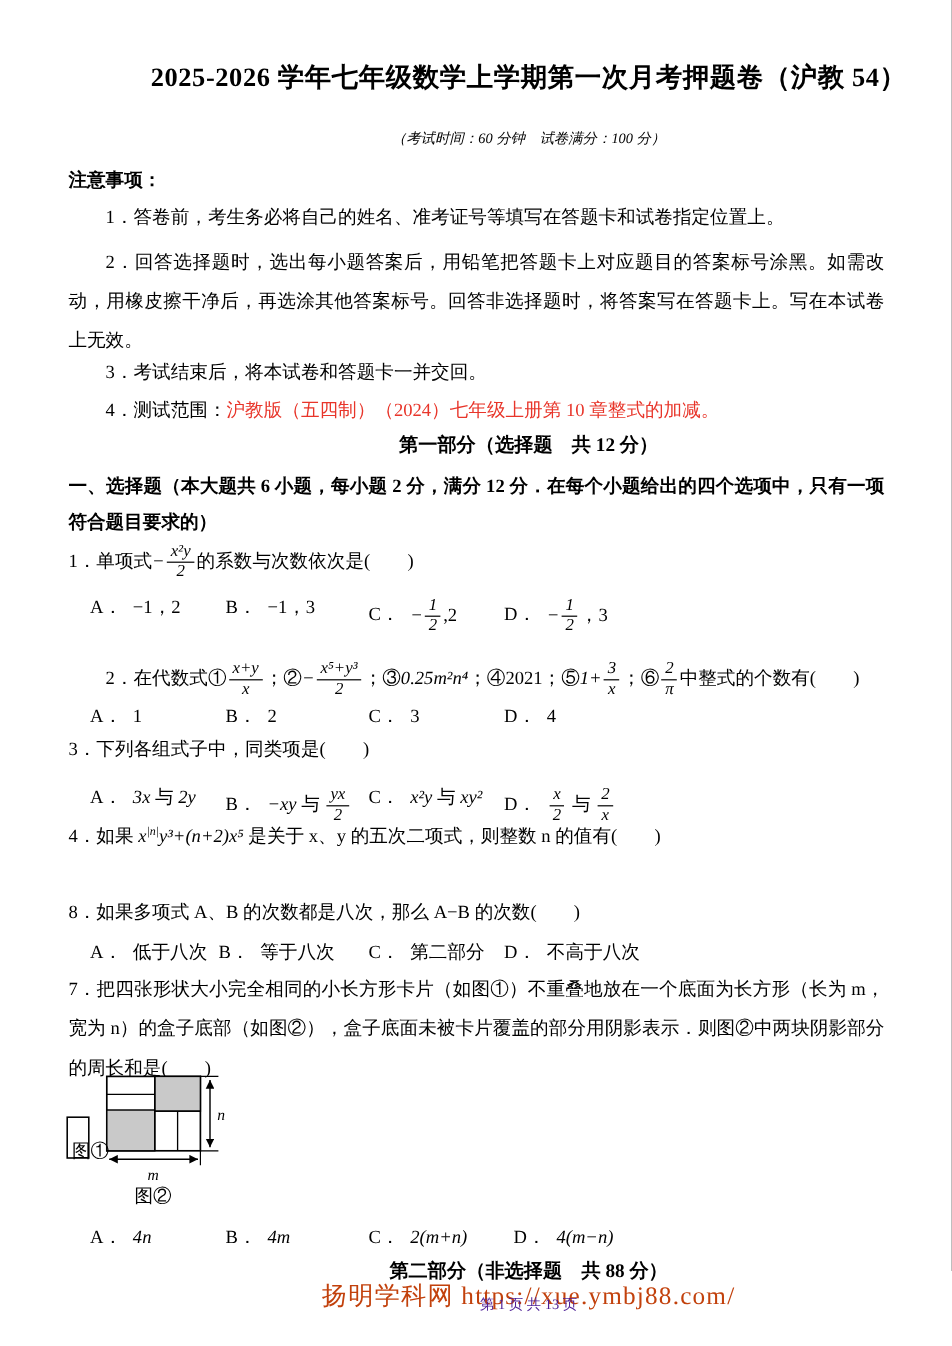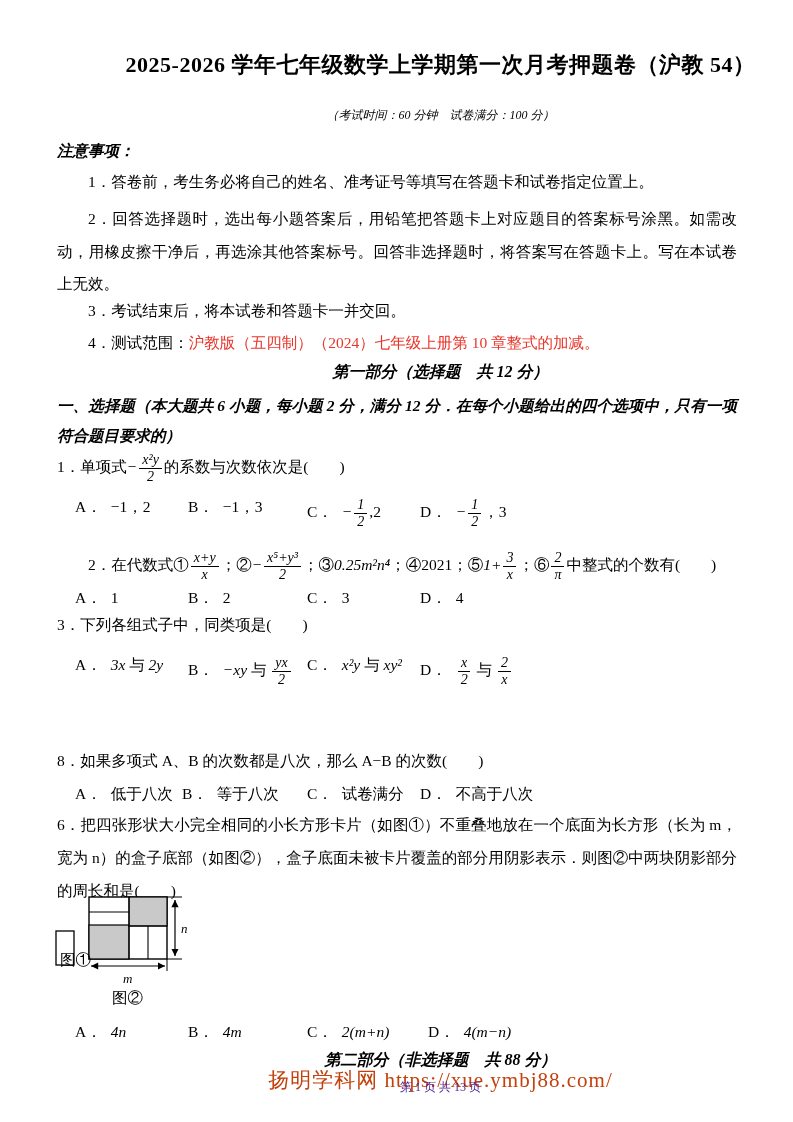--- a/index.html
+++ b/index.html
@@ -2,21 +2,21 @@
 <html><head>
 <meta charset="utf-8">
 <style>
   html,body{margin:0;padding:0;background:#888;}
   .page{position:relative;width:793px;height:1122px;background:#fff;margin:0 auto;
         font-family:"Liberation Serif","DejaVu Serif",serif;color:#000;overflow:hidden;}
   .abs{position:absolute;}
   .center{left:0;width:793px;text-align:center;padding-left:44px;}
   .blk{left:57px;width:680px;}
   .fs{font-size:15.5px;line-height:1.25;}
-  .b{font-weight:bold;font-style:italic;}
+  .b{font-weight:bold;}
   .just{text-align:justify;}
   .indent2{text-indent:2em;}
   .red{color:#e8352a;}
   .it{font-style:italic;}
   .title{font-size:22px;font-weight:bold;letter-spacing:.5px;}
   .subtitle{font-size:12px;font-style:italic;}
   
   .fr{display:inline-flex;flex-direction:column;align-items:center;vertical-align:middle;
       line-height:1.15;font-size:14px;font-style:italic;margin:0 2px;}
   .fr .n{padding:0 3px;border-bottom:1px solid #000;}
@@ -101,30 +101,33 @@
     <span class="opt o-c"><span class="lbl">C．</span><span class="it">x²y</span><span> 与 </span><span class="it">xy²</span></span>
     <span class="opt o-d"><span class="lbl">D．</span><span class="fr">
           <span class="n">x</span>
           <span class="d">2</span>
         </span><span> 与 </span><span class="fr">
           <span class="n">2</span>
           <span class="d">x</span>
         </span></span>
   </div>
 
+  <div class="abs blk fs stem" style="top:689px;">
+    <span>4．如果 </span><span class="it">x</span><sup class="sm it">|n|</sup><span class="it">y³+(n+2)x⁵</span><span> 是关于 x、y 的五次二项式，则整数 n 的值有(　　)</span>
+  </div>
 
   <div class="abs blk fs stem" style="top:752px;">8．如果多项式 A、B 的次数都是八次，那么 A−B 的次数(　　)</div>
   <div class="abs optrow fs" style="top:784px;">
     <span class="opt o-a"><span class="lbl">A．</span><span>低于八次</span></span>
     <span class="opt o-b" style="left:125px;"><span class="lbl">B．</span><span>等于八次</span></span>
-    <span class="opt o-c"><span class="lbl">C．</span><span>试卷满分</span></span>
+    <span class="opt o-c"><span class="lbl">C．</span><span>第二部分</span></span>
     <span class="opt o-d"><span class="lbl">D．</span><span>不高于八次</span></span>
   </div>
 
-  <div class="abs blk fs just" style="top:808px;line-height:33px;">6．把四张形状大小完全相同的小长方形卡片（如图①）不重叠地放在一个底面为长方形（长为 m，宽为 n）的盒子底部（如图②），盒子底面未被卡片覆盖的部分用阴影表示．则图②中两块阴影部分的周长和是(　　)</div>
+  <div class="abs blk fs just" style="top:808px;line-height:33px;">7．把四张形状大小完全相同的小长方形卡片（如图①）不重叠地放在一个底面为长方形（长为 m，宽为 n）的盒子底部（如图②），盒子底面未被卡片覆盖的部分用阴影表示．则图②中两块阴影部分的周长和是(　　)</div>
 
   <svg class="abs" style="left:53px;top:891px;" width="160" height="96" viewBox="0 0 160 96">
     <defs>
       <marker id="ah-e" markerWidth="8" markerHeight="8" refX="6" refY="3" orient="auto">
         <path d="M0,0 L6,3 L0,6 Z" fill="#000"></path>
       </marker>
       <marker id="ah-s" markerWidth="8" markerHeight="8" refX="0" refY="3" orient="auto">
         <path d="M6,0 L0,3 L6,6 Z" fill="#000"></path>
       </marker>
     </defs>

